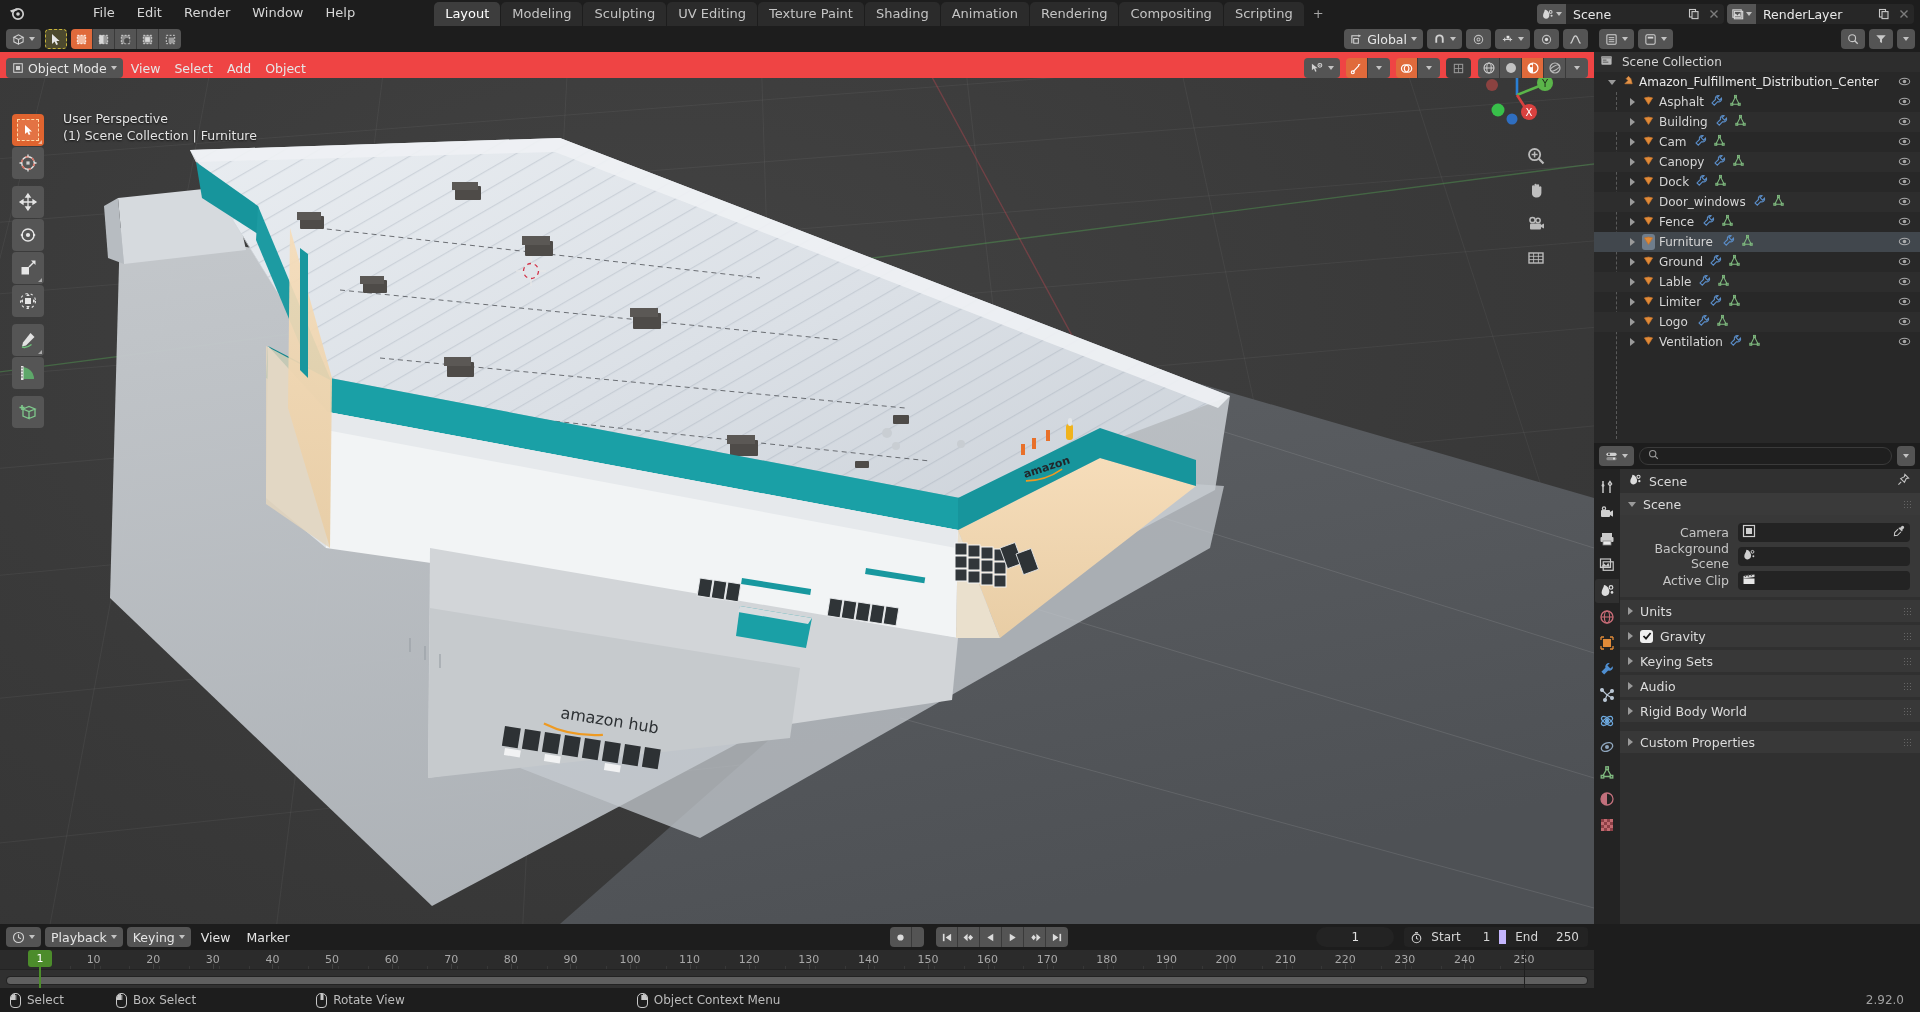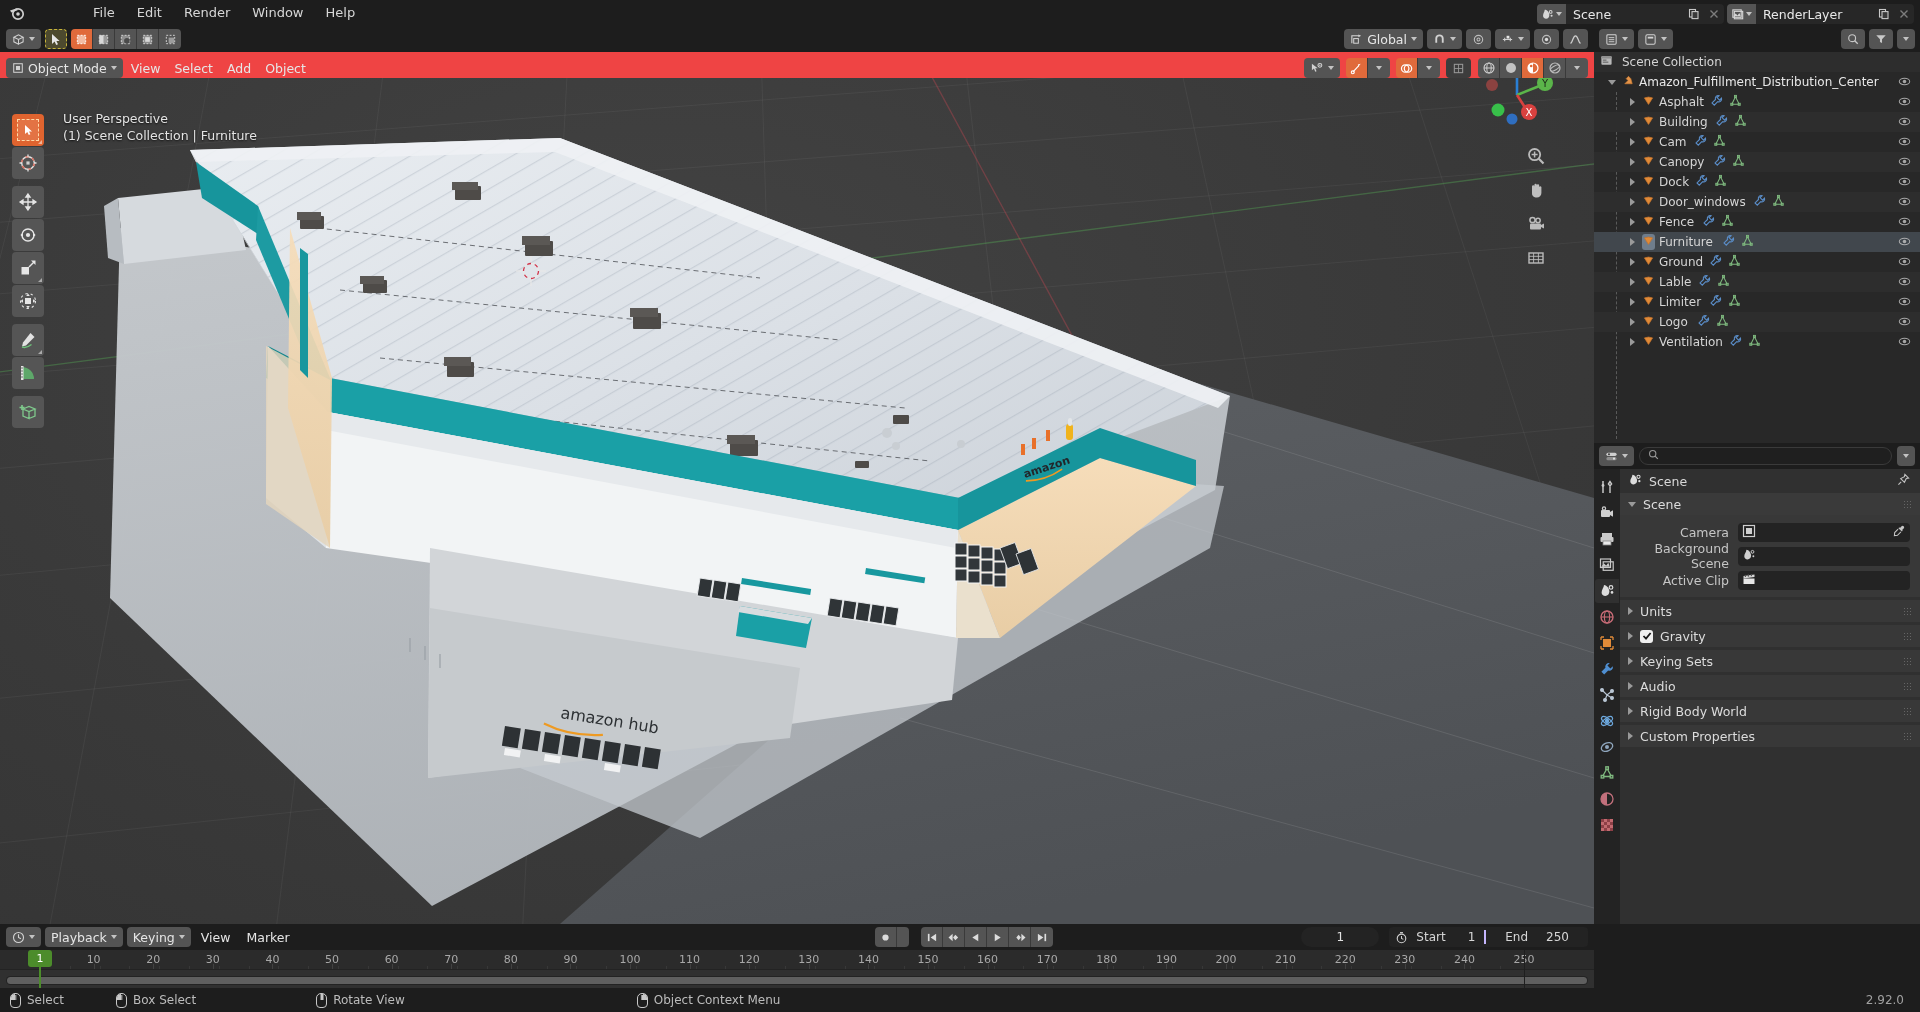--- a/index.html
+++ b/index.html
@@ -156,20 +156,33 @@
         <path d="M2 6.5 L9 4.2 L9.6 6.2 L3.4 8.4 Z" fill="#cfcfcf"></path>
       </svg>
   </div>
   <div id="menu">
     <div class="m">File</div>
     <div class="m">Edit</div>
     <div class="m">Render</div>
     <div class="m">Window</div>
     <div class="m">Help</div>
   </div>
+  <div id="wstabs">
+    <div class="wst active">Layout</div>
+    <div class="wst">Modeling</div>
+    <div class="wst">Sculpting</div>
+    <div class="wst">UV Editing</div>
+    <div class="wst">Texture Paint</div>
+    <div class="wst">Shading</div>
+    <div class="wst">Animation</div>
+    <div class="wst">Rendering</div>
+    <div class="wst">Compositing</div>
+    <div class="wst">Scripting</div>
+    <div class="wst plus">+</div>
+  </div>
   <div id="tb-right">
     <div class="idblock">
       <div class="pre">
         <svg width="13" height="13" viewBox="0 0 14 14">
             <path d="M4 2 C7 2 9 5 9 7.5 C9 10 7.5 11.5 5.5 11.5 C3.6 11.5 2.2 10.2 2.2 8.4 C2.2 6 4 4 4 2Z" fill="#d6d6d6"></path>
             <circle cx="10.4" cy="4.2" r="1.5" fill="none" stroke="#d6d6d6" stroke-width="1.1"></circle>
             <circle cx="11.4" cy="8.3" r="1.1" fill="#d6d6d6"></circle>
           </svg>
         <span class="chev"></span>
       </div>
@@ -1387,21 +1400,21 @@
     <div class="panel-h closed" style="margin-top:3px">
       <span class="tri-r"></span>
       <span>Audio</span>
       <span class="grip"></span>
     </div>
     <div class="panel-h closed" style="margin-top:3px">
       <span class="tri-r"></span>
       <span>Rigid Body World</span>
       <span class="grip"></span>
     </div>
-    <div class="panel-h closed" style="margin-top:3px">
+    <div class="panel-h closed" style="margin-top:9px">
       <span class="tri-r"></span>
       <span>Custom Properties</span>
       <span class="grip"></span>
     </div>
   </div>
 </div>
 
 <div id="timeline">
   <div id="tl-hdr">
     <div class="hb">
@@ -1479,21 +1492,21 @@
         <svg width="13" height="13" viewBox="0 0 14 14">
             <circle cx="7" cy="8" r="4.6" fill="none" stroke="#cfcfcf" stroke-width="1.2"></circle>
             <path d="M7 5.4 L7 8 L9 9" stroke="#cfcfcf" stroke-width="1.1" fill="none"></path>
             <path d="M5.4 1.8 L8.6 1.8" stroke="#cfcfcf" stroke-width="1.3"></path>
           </svg>
       </div>
       <div style="display:flex;align-items:center;gap:22px;padding:0 9px 0 3px;font-size:12px;color:#d6d6d6">
         <span>Start</span>
         <span>1</span>
       </div>
-      <div style="display:flex;align-items:flex-start;gap:18px;padding:0 19px;font-size:12px;color:#d6d6d6;border-left:2px solid #c4b5fd">
+      <div style="display:flex;align-items:flex-start;gap:18px;padding:0 9px;font-size:12px;color:#d6d6d6;border-left:7px solid #c4b5fd">
         <span>End</span>
         <span>250</span>
       </div>
     </div>
   </div>
 
   <div id="tl-body">
     <div id="tl-ruler">
         <div class="tick" style="left: 93.6386px;">10</div>
         <div class="tickm" style="left: 93.6386px;"></div>

